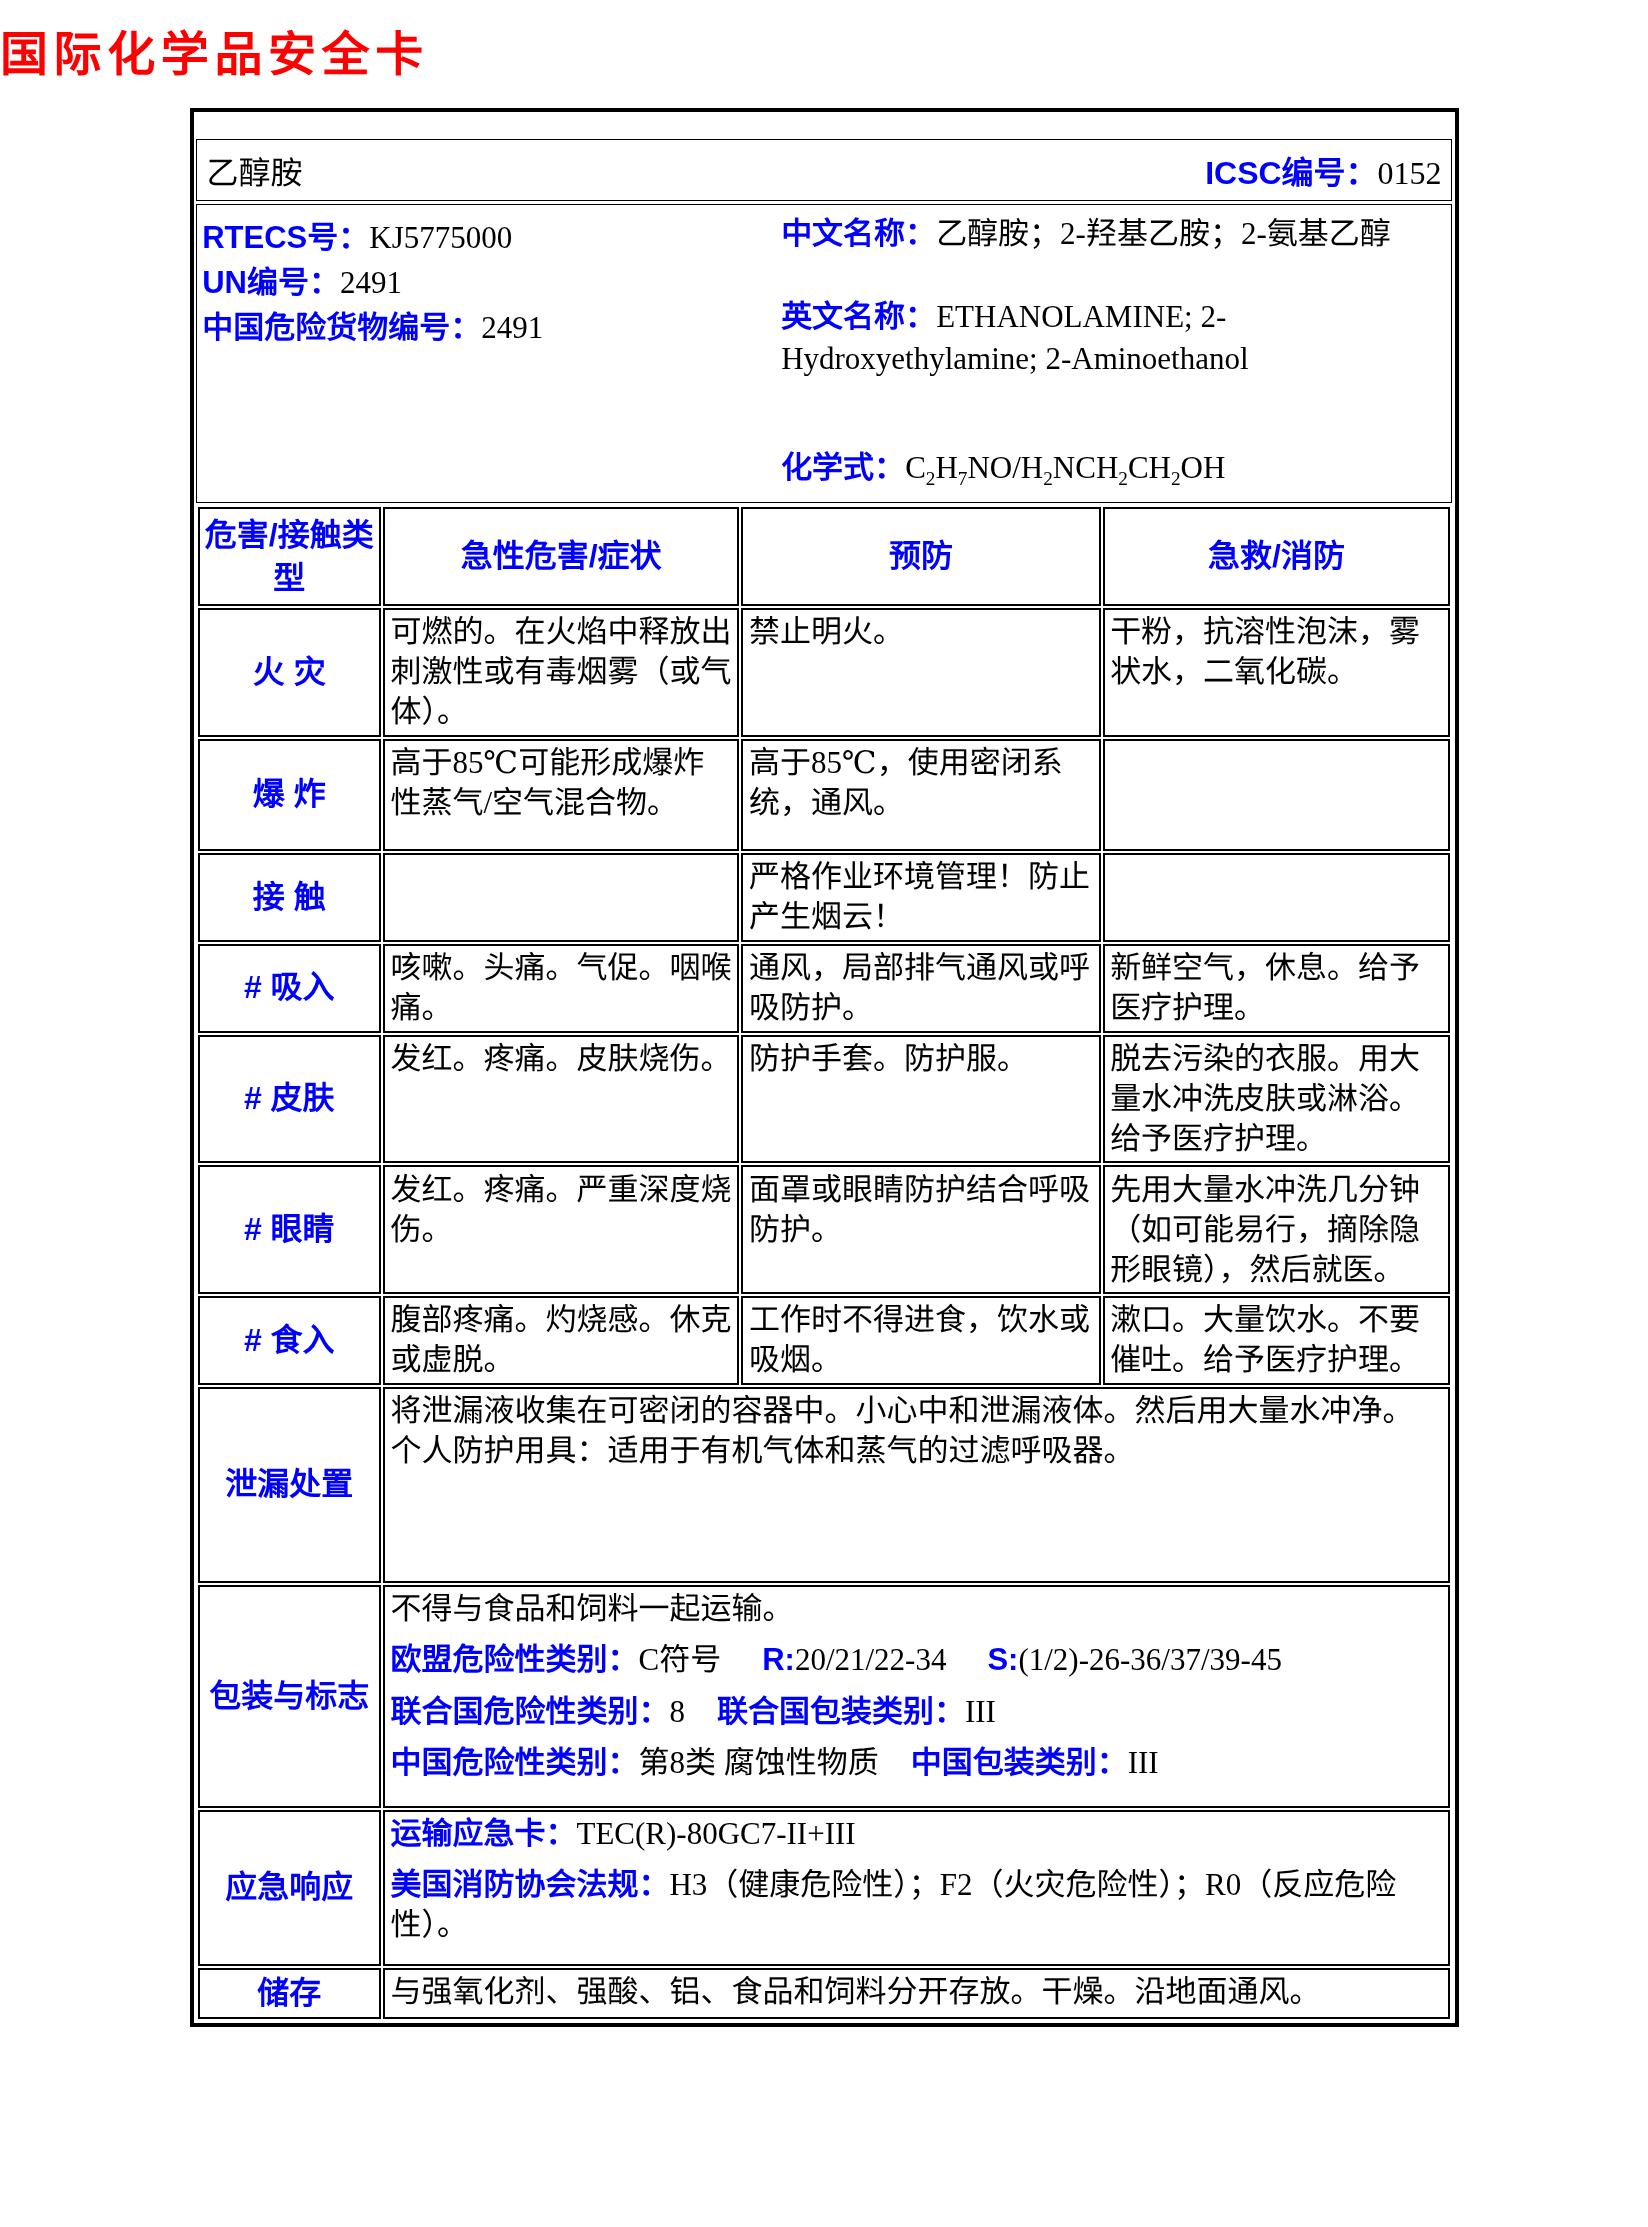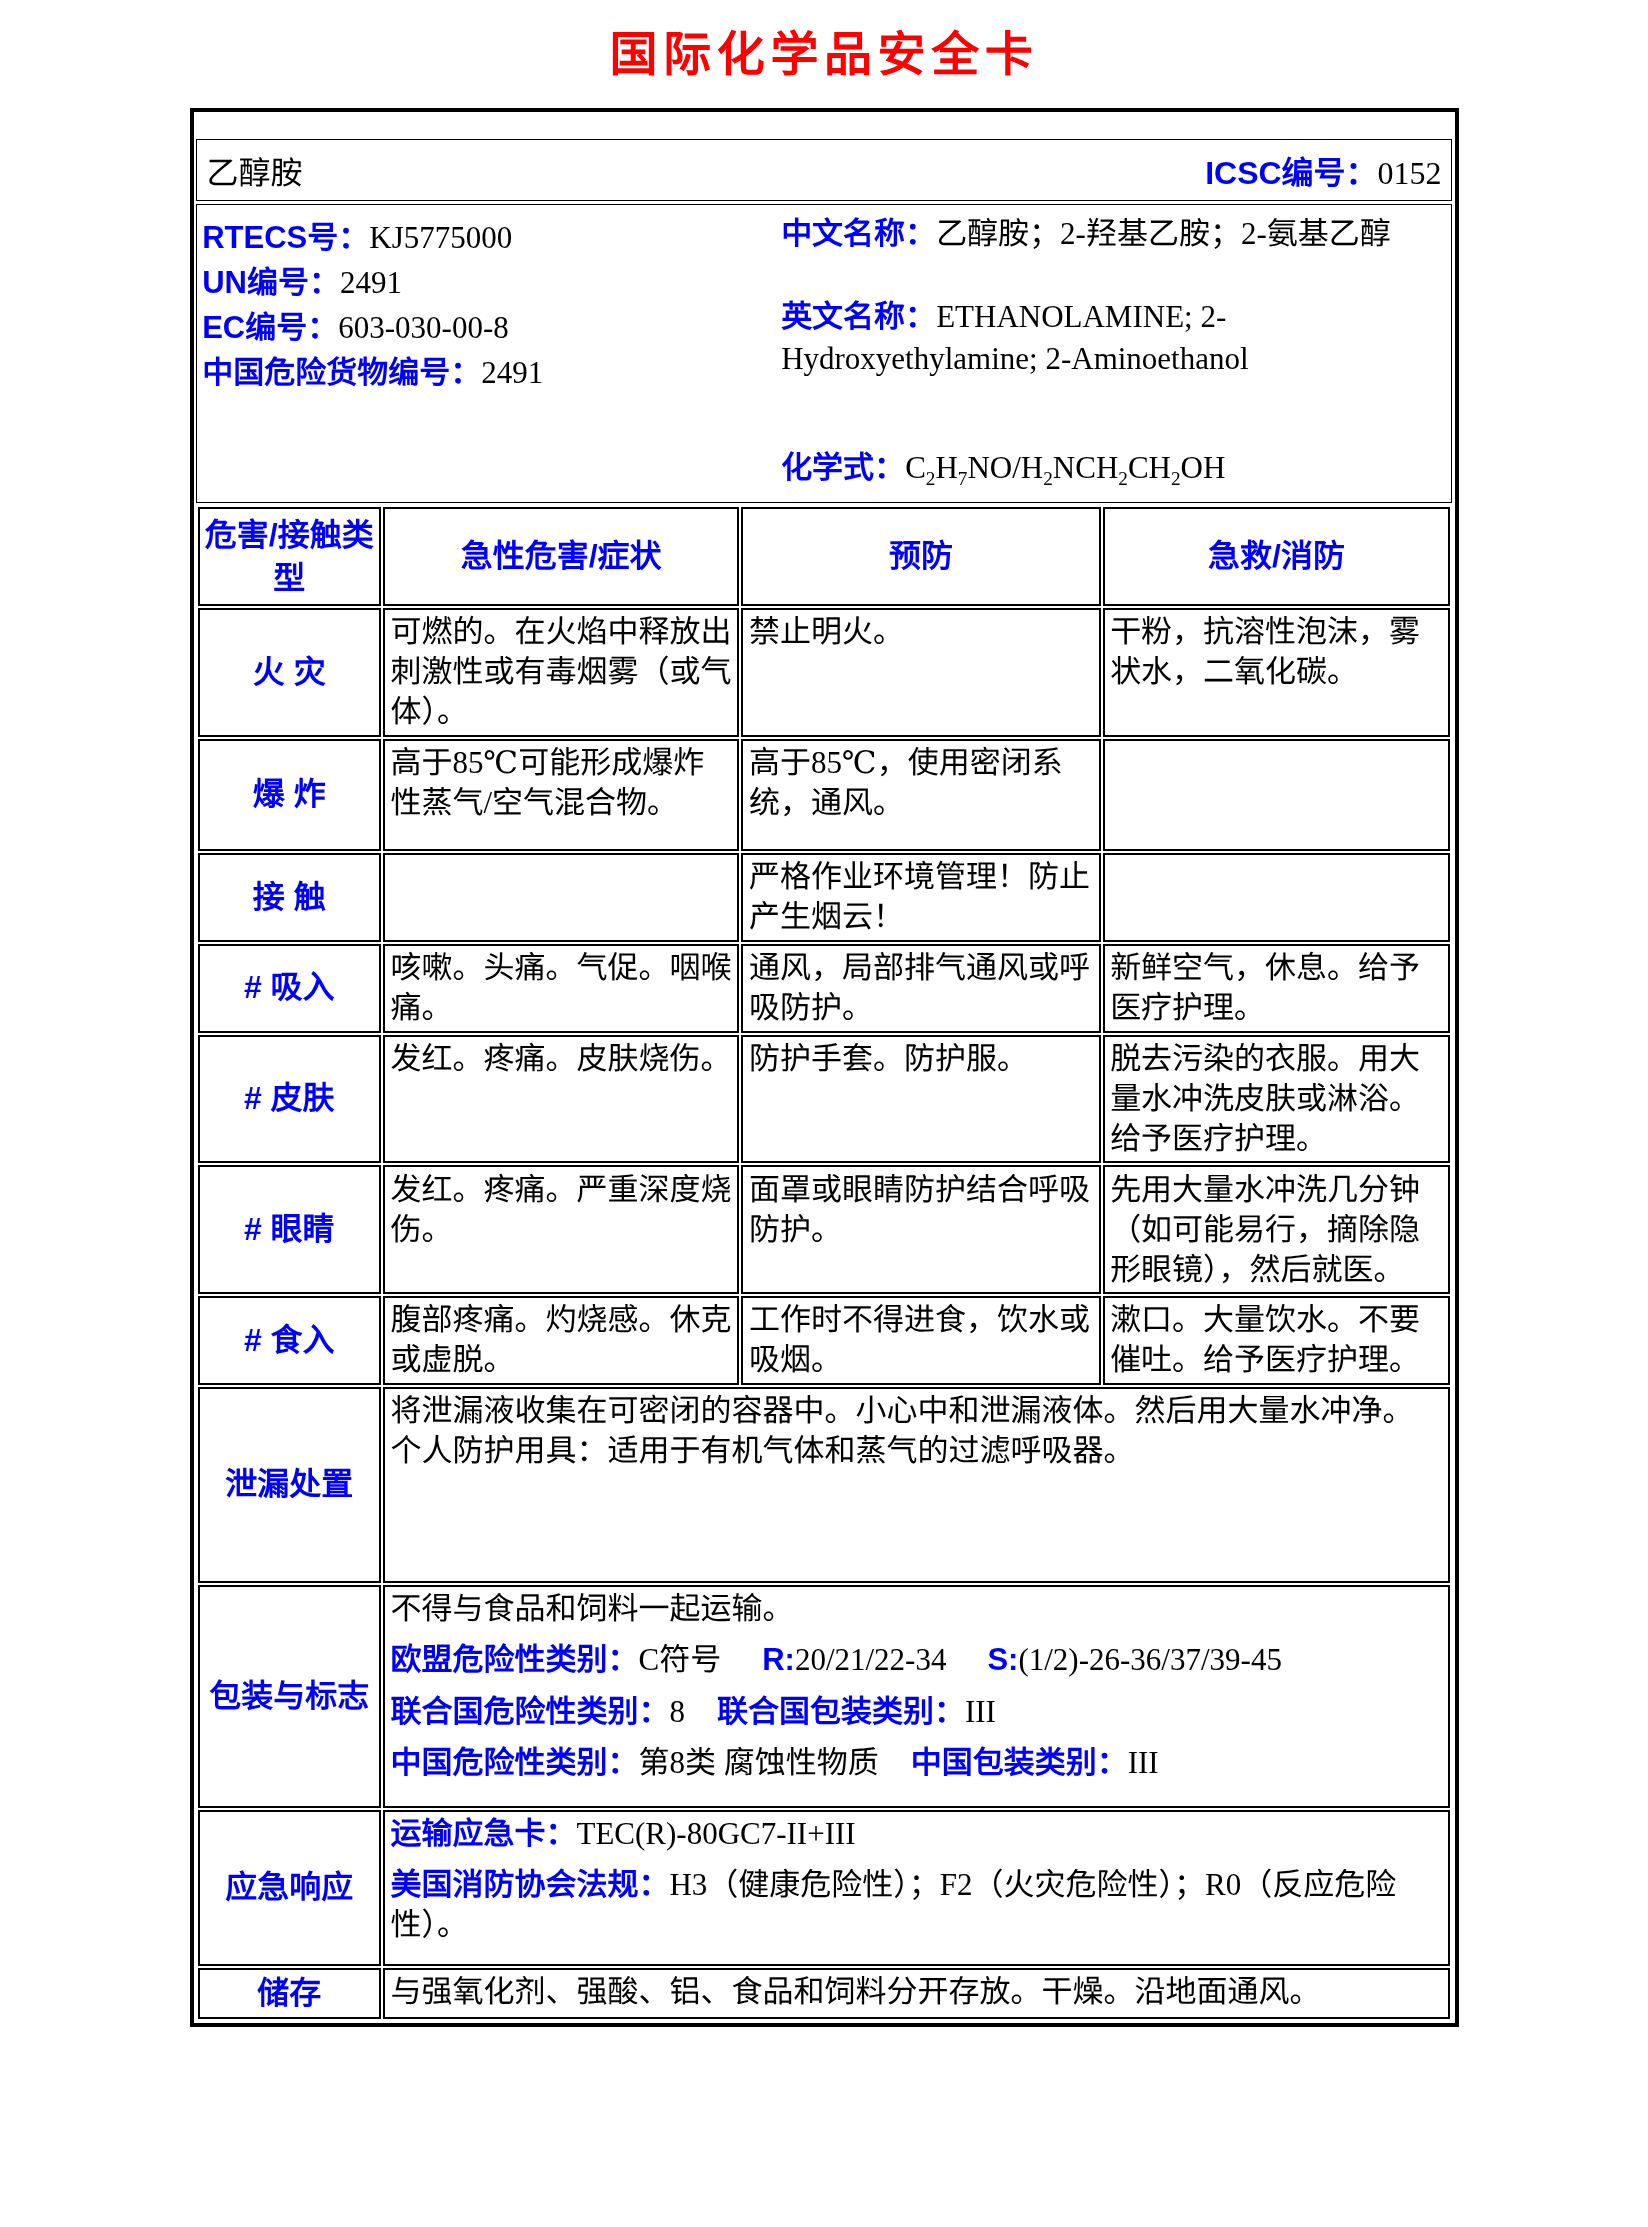--- a/index.html
+++ b/index.html
@@ -5,21 +5,20 @@
   * { margin: 0; padding: 0; box-sizing: border-box; }
   html, body { background: #ffffff; }
   body {
     width: 1648px;
     height: 2227px;
     position: relative;
     font-family: "Liberation Serif", "DejaVu Serif", serif;
     color: #000000;
   }
   .page-title {
-    text-align: center;
     color: #FF0000;
     font-family: "DejaVu Serif", "Liberation Serif", serif;
     font-weight: bold;
     font-size: 48px;
     letter-spacing: 5.6px;
     padding-top: 15.4px;
   }
   .card {
     width: 1269px;
     margin: 22.4px auto 0 auto;
@@ -124,24 +123,20 @@
     <div class="info-left">
       <div class="id-line">
         <span class="blue-label">RTECS号：</span>
           <span class="black-val">KJ5775000</span>
       </div>
       <div class="id-line">
         <span class="blue-label">UN编号：</span>
           <span class="black-val">2491</span>
       </div>
       <div class="id-line">
-        <span class="blue-label">EC编号：</span>
-          <span class="black-val">603-030-00-8</span>
-      </div>
-      <div class="id-line">
         <span class="blue-label">中国危险货物编号：</span>
           <span class="black-val">2491</span>
       </div>
     </div>
     <div class="info-right">
       <div class="name-line cn-line">
         <span class="blue-label">中文名称：</span><span class="black-val">乙醇胺；2-羟基乙胺；2-氨基乙醇</span>
       </div>
       <div class="name-line en-line">
         <span class="blue-label">英文名称：</span><span class="black-val">ETHANOLAMINE; 2-Hydroxyethylamine; 2-Aminoethanol</span>

